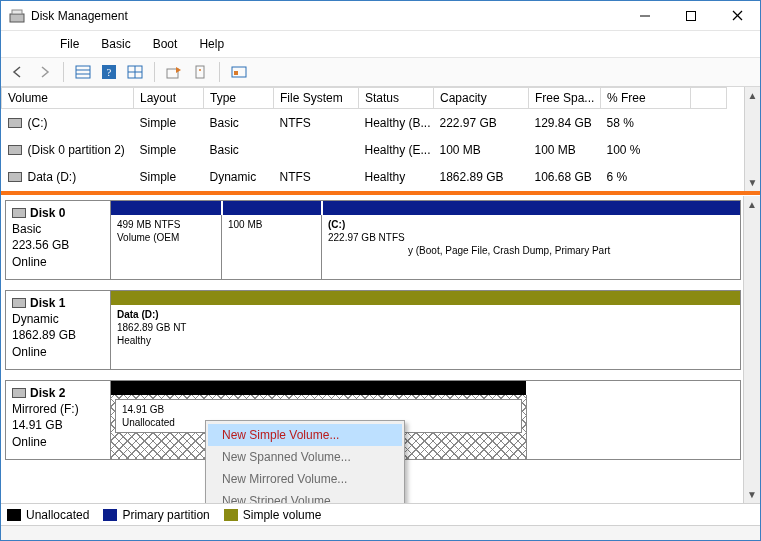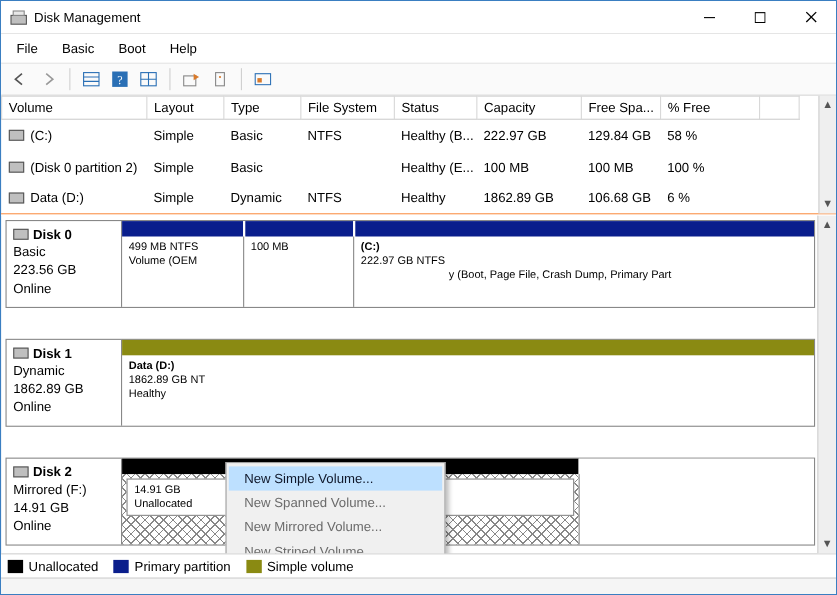--- a/index.html
+++ b/index.html
@@ -35,20 +35,21 @@
     display: flex; align-items: center; justify-content: center;
     font-size: 14px;
   }
   .winbtn svg { display:block; }
   
   .menubar {
     display: flex;
     gap: 14px;
     padding: 4px 10px;
     background: #fff;
+    margin-left: 45px;
   }
   .menubar .mitem { padding: 2px 4px; }
   
   .toolbar {
     display: flex;
     align-items: center;
     gap: 4px;
     padding: 3px 6px;
     border-top: 1px solid #e5e5e5;
     border-bottom: 1px solid #d8d8d8;
@@ -56,21 +57,21 @@
   }
   .tb-sep { width:1px; height:20px; background:#d0d0d0; margin: 0 4px;}
   .tb-btn {
     width: 22px; height: 22px;
     display: flex; align-items:center; justify-content:center;
     border: 1px solid transparent;
   }
   
   .vol-wrap {
     display:flex;
-    border-bottom:1px solid #f97316;
+    border-bottom:4px solid #f97316;
     height:108px;
     gap:17px;
   }
   .vol-table {
     border-collapse: collapse;
     width: 100%;
     table-layout: fixed;
   }
   .vol-table th {
     background:#fff;
@@ -104,21 +105,21 @@
   }
   .disks-scroll {
     flex:1;
     overflow:hidden;
     padding: 4px 2px 0 4px;
     position:relative;
   }
   .disk-row {
     display:flex;
     border:1px solid #888;
-    margin-bottom: 28px;
+    margin-bottom: 10px;
     background:#fff;
     min-height: 80px;
   }
   .disk-label {
     width: 105px;
     padding: 4px 6px;
     border-right:1px solid #888;
     font-size:12px;
     line-height:1.35;
   }
@@ -164,21 +165,21 @@
     border:1px solid #a0a0a0;
     box-shadow: 3px 3px 4px rgba(0,0,0,0.25);
     padding: 3px 2px;
     z-index: 100;
   }
   .ctxmenu .ci {
     padding: 4px 14px;
     color:#6b6b6b;
   }
   .ctxmenu .ci.enabled { color:#000; }
-  .ctxmenu .ci.hl { background:#bde0ff; color:#0f172a; }
+  .ctxmenu .ci.hl { background:#bde0ff; color:#b91c1c; }
   
   .disks-vscroll {
     width:17px; background:#efefef; border-left:1px solid #d0d0d0;
     display:flex; flex-direction:column; justify-content:space-between;
   }
   .statusbar { height:18px; border-top:1px solid #d0d0d0; background:#f5f5f5;}
   
   .disk-row.cut { min-height: 16px; border-bottom:none;}
 </style>
 </head>

